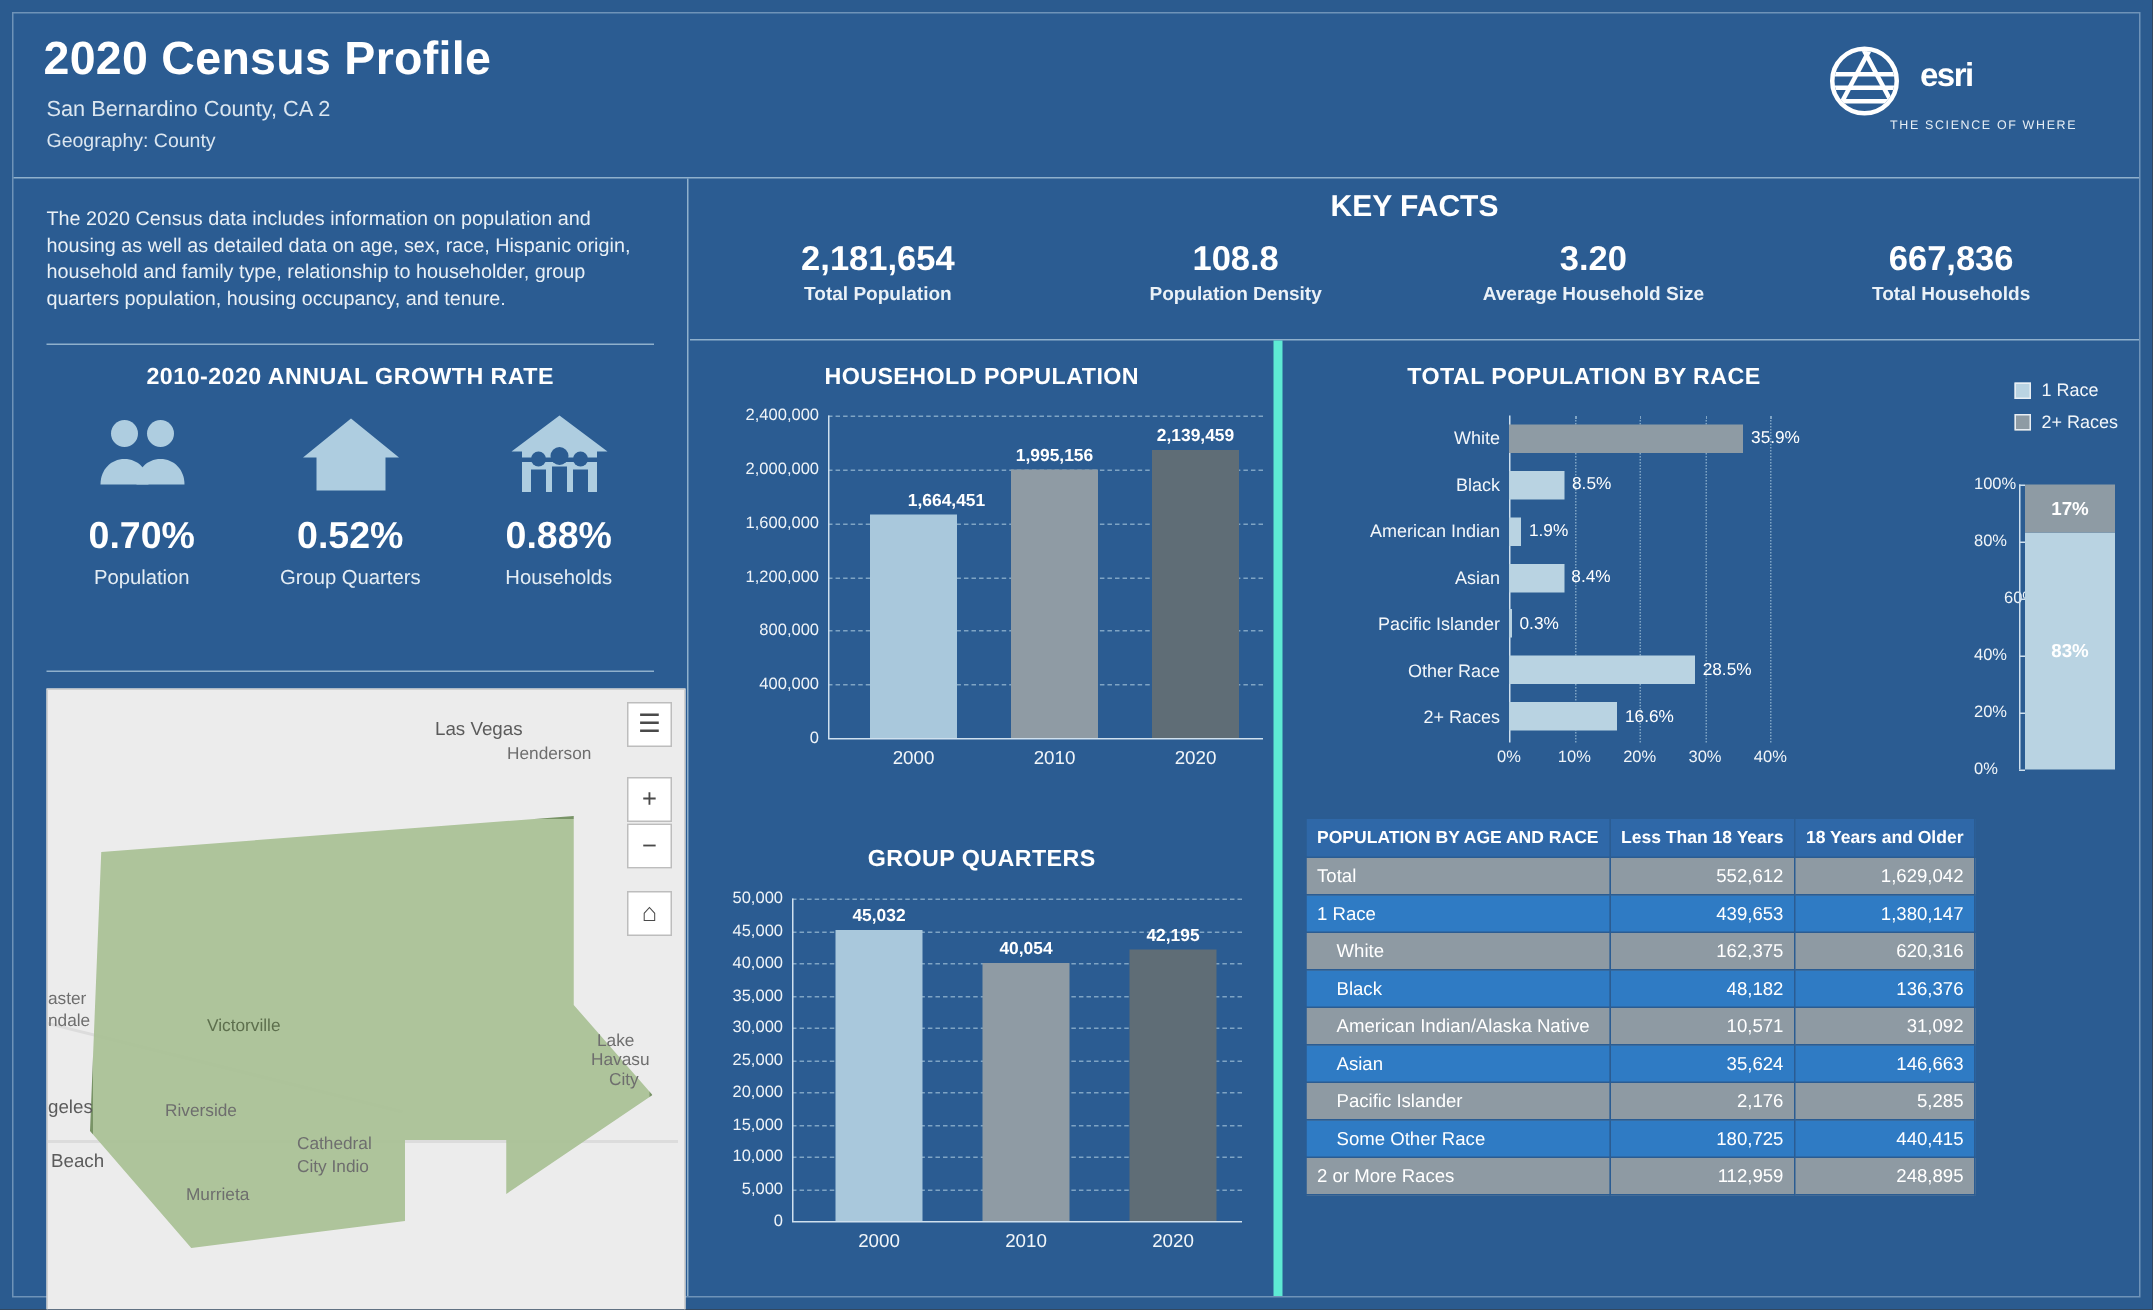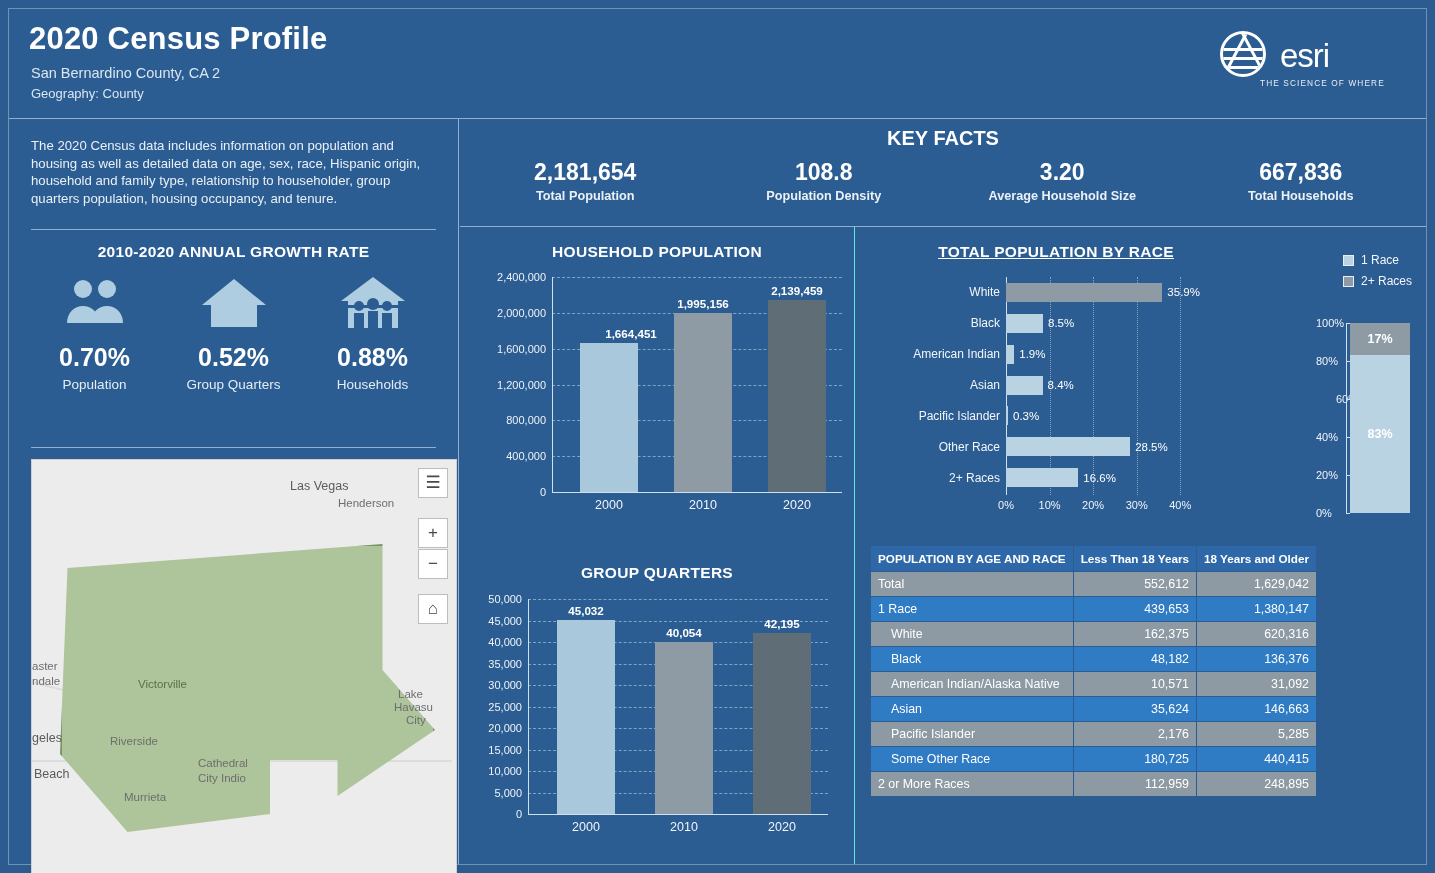--- a/index.html
+++ b/index.html
@@ -38,21 +38,21 @@
     position: absolute; left: 22px; top: 77px;
     font-size: 13px; color: #dbe6f0;
   }
   #logo {
     position: absolute; right: 22px; top: 22px;
     width: 190px; height: 62px;
     color: #fff;
   }
   #logo .esri-word {
     position: absolute; left: 66px; top: 6px;
-    font-size: 33px; font-weight: normal; letter-spacing: -1px;
+    font-size: 22px; font-weight: bold; letter-spacing: -1px;
   }
   #logo .esri-tag {
     position: absolute; left: 46px; top: 47px;
     font-size: 8.3px; letter-spacing: 1.1px; color: #e6eef5;
   }
   #logo .globe {
     position: absolute; left: 6px; top: 0px;
     width: 46px; height: 46px; border-radius: 50%;
     border: 3px solid #fff;
     overflow: hidden;
@@ -147,21 +147,21 @@
   }
   .kf { flex: 1; text-align: center; }
   .kf-val { font-size: 23px; font-weight: bold; color: #fff; }
   .kf-lbl {
     margin-top: 3px; font-size: 12.7px; font-weight: bold; color: #eaf1f7;
     line-height: 14.5px;
   }
   
   #mid {
     position: absolute; left: 451px; top: 218px; width: 395px; bottom: 0;
-    border-right: 1px solid #5eead4;
+    border-right: 6px solid #5eead4;
   }
   .sec-title {
     text-align: center; font-size: 15.5px; font-weight: bold; color: #fff;
     letter-spacing: .3px;
   }
   #hh-title { position: absolute; left: 0; right: 0; top: 16px; }
   #gq-title { position: absolute; left: 0; right: 0; top: 337px; }
   .chartbox { position: absolute; }
   .gridline {
     position: absolute; left: 0; right: 0; height: 0;
@@ -181,21 +181,21 @@
   }
   .x-lbl {
     position: absolute; width: 110px; text-align: center;
     font-size: 12.5px; color: #f0f5f9;
   }
   .axis-line { position: absolute; background: #cfe0ee; }
   
   #right {
     position: absolute; left: 847px; top: 218px; right: 0; bottom: 0;
   }
-  #race-title { position: absolute; left: 0; width: 400px; top: 16px; text-decoration: underline; }
+  #race-title { position: absolute; left: 0; width: 400px; top: 16px; }
   .race-row-lbl {
     position: absolute; width: 130px; text-align: right;
     font-size: 12px; color: #f2f6fa; transform: translateY(-50%);
   }
   .race-bar { position: absolute; background: #b9d3e2; height: 19px; }
   .race-val {
     position: absolute; font-size: 11.5px; color: #fff; transform: translateY(-50%);
   }
   .race-xtick {
     position: absolute; font-size: 11px; color: #eff4f8;

